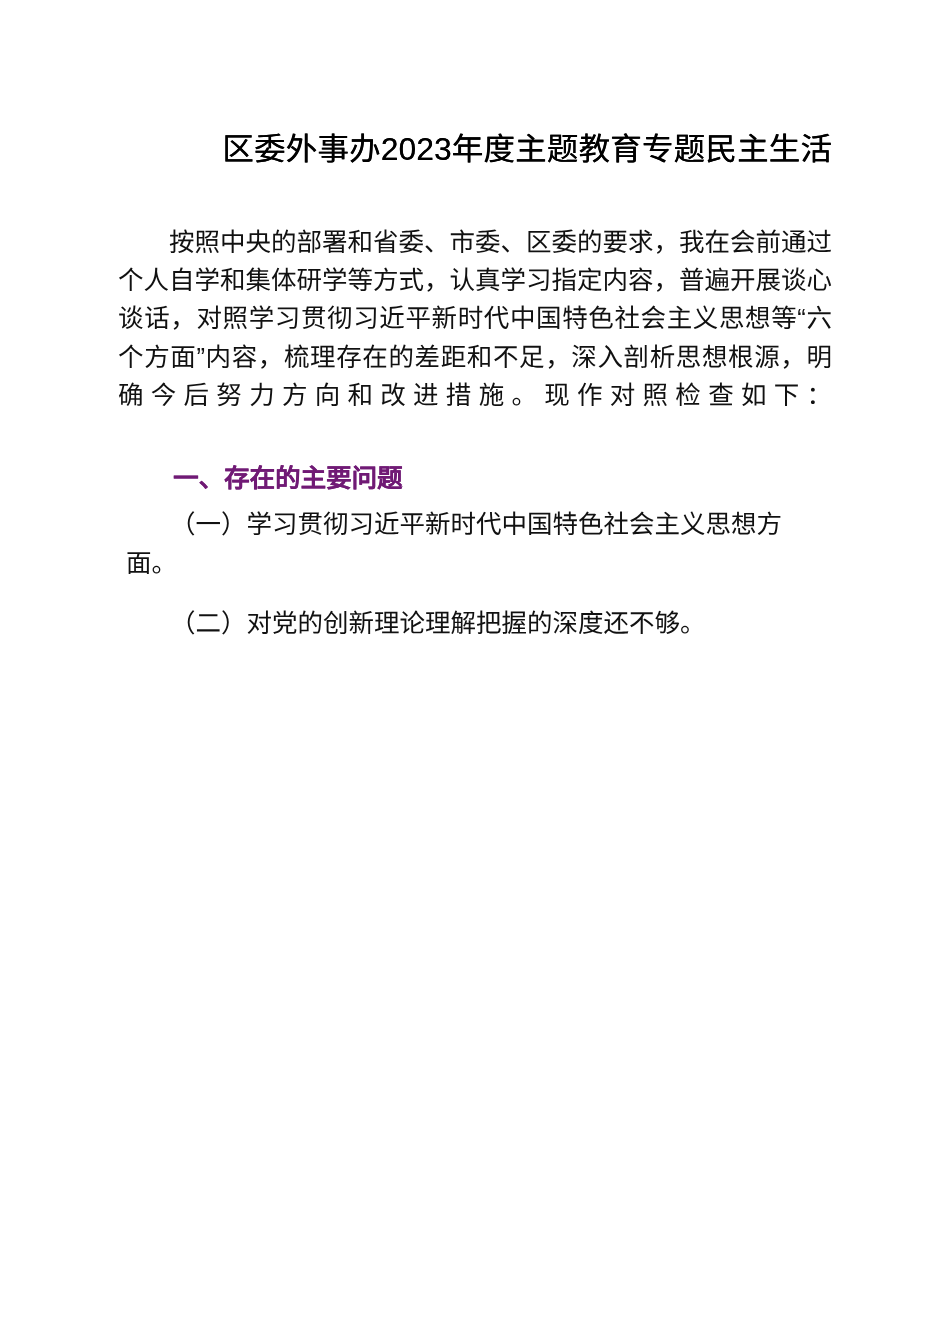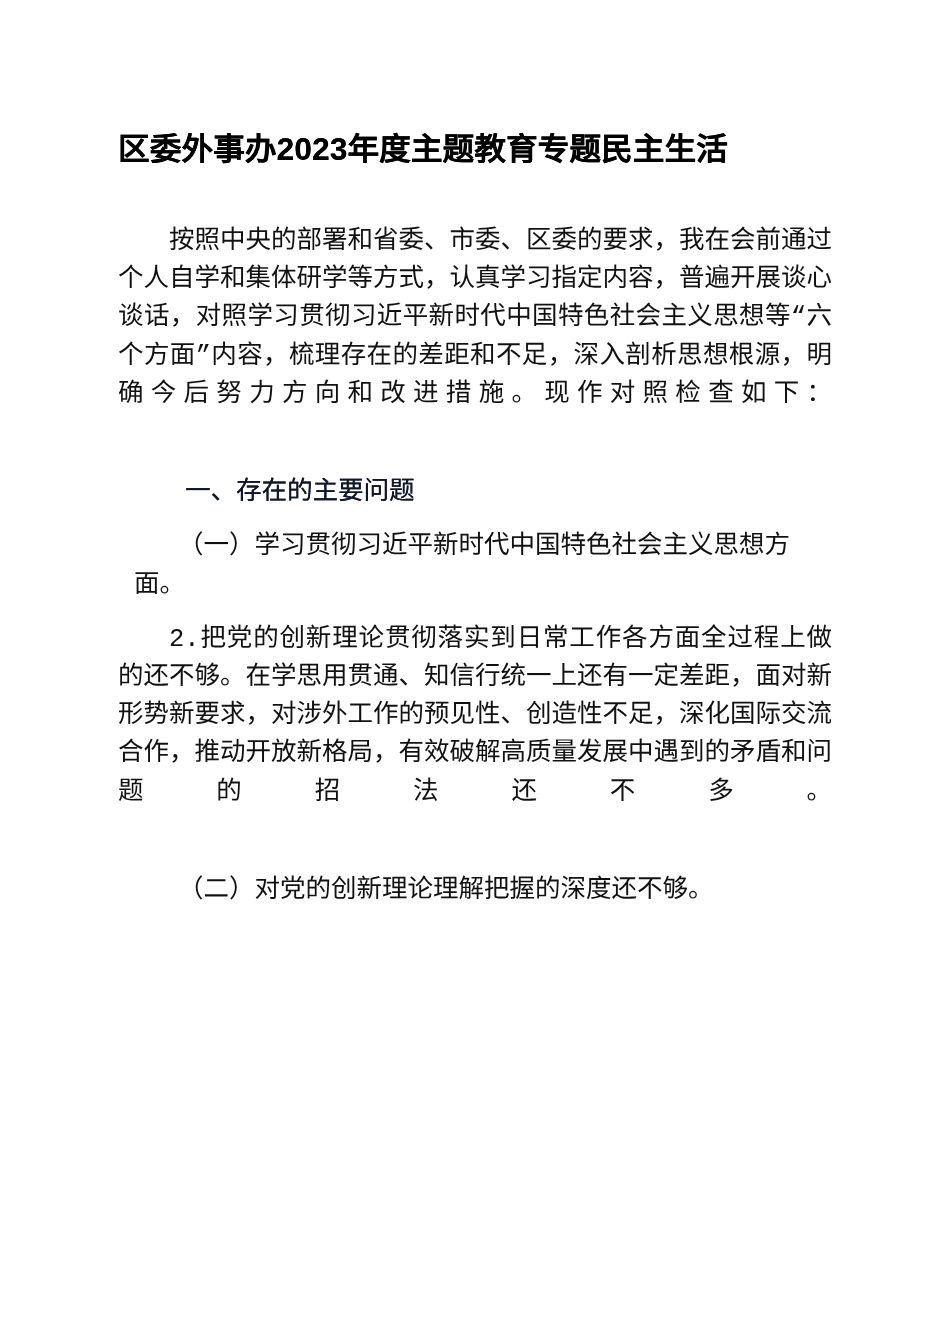--- a/index.html
+++ b/index.html
@@ -31,70 +31,70 @@
     left: 118px;
     top: 0;
     width: 714px;
   }
 
   
   .doc-title {
     margin: 0;
     padding-top: 126px;
     font-family: "Liberation Sans", "DejaVu Sans", sans-serif;
-    font-weight: 700;
+    font-weight: 400;
     font-size: 31.5px;
     line-height: 47px;
-    text-align: left;
+    text-align: right;
     letter-spacing: 0.2px;
     color: #000000;
     text-shadow: 0.35px 0 0 currentColor;
   }
 
   
   .title-gap {
     height: 50px;
   }
 
   
   .para {
     margin: 0;
-    font-family: Liberation Mono, monospace;
+    font-family: Liberation Sans, sans-serif;
     font-size: 25.5px;
     line-height: 38.2px;
     text-align: justify;
     text-justify: inter-ideograph;
     text-indent: 51px;            
     color: #111111;
     font-weight: 400;
   }
 
   
   .para::after {
     content: "";
     display: inline-block;
     width: 100%;
   }
 
   
   .heading-1 {
-    margin: 16px;
+    margin: 4px;
     font-family: "Liberation Sans", "DejaVu Sans", sans-serif;
-    font-weight: 400;
+    font-weight: 700;
     font-size: 25.5px;
     line-height: 38.2px;
     text-indent: 51px;
     text-align: left;
-    color: #0f172a;
+    color: #701a75;
     text-shadow: 0.3px 0 0 currentColor;
   }
 
   
   .heading-2 {
-    margin: 16px;
+    margin: 8px;
     font-family: "DejaVu Serif", "Liberation Serif", serif;
     font-size: 25.5px;
     line-height: 38.2px;
     text-indent: 44px;
     text-align: left;
     color: #111111;
   }
 
   
   .para-num {
@@ -120,20 +120,19 @@
 
     <div class="gap-sm"></div>
 
     <p class="heading-1">一、存在的主要问题</p>
 
     <p class="heading-2">（一）学习贯彻习近平新时代中国特色社会主义思想方面。</p>
 
 
     <div class="gap-sm"></div>
 
-    <p class="para para-num">2.把党的创新理论贯彻落实到日常工作各方面全过程上做的还不够。在学思用贯通、知信行统一上还有一定差距，面对新形势新要求，对涉外工作的预见性、创造性不足，深化国际交流合作，推动开放新格局，有效破解高质量发展中遇到的矛盾和问题的招法还不多。</p>
 
     <div class="gap-sm"></div>
 
     <p class="heading-2">（二）对党的创新理论理解把握的深度还不够。</p>
 
   </div>
 </div>
 
 </body></html>

